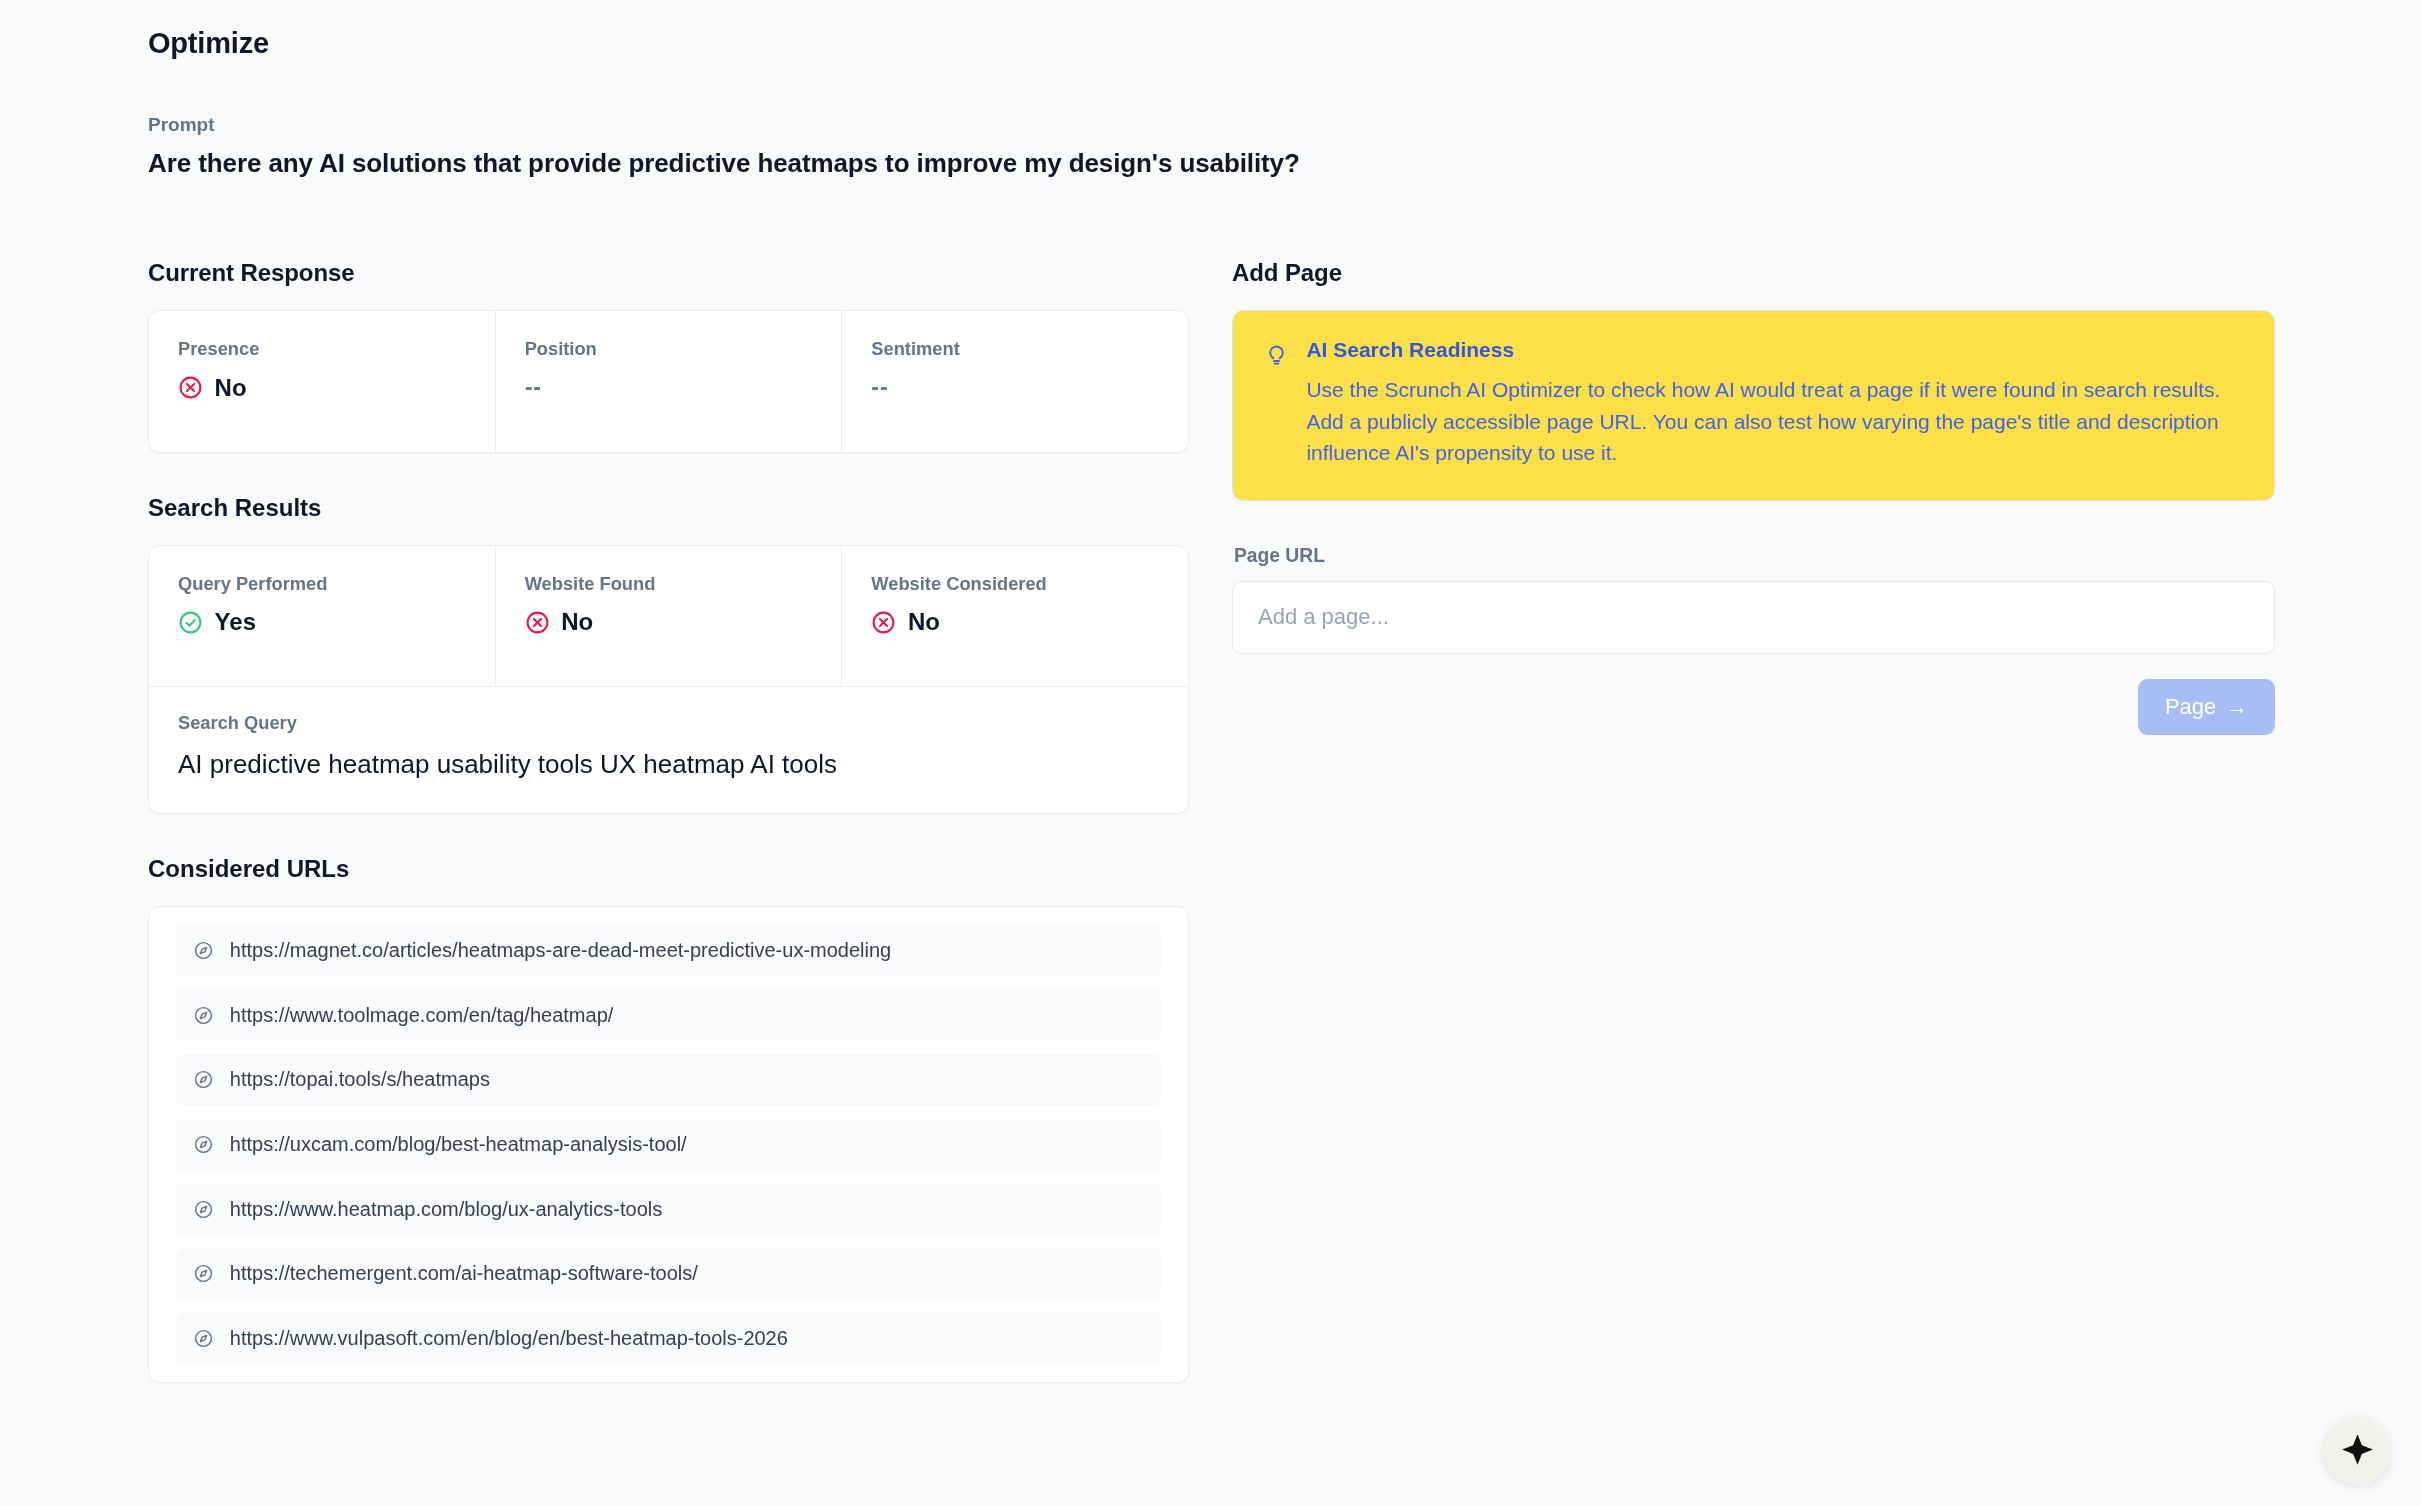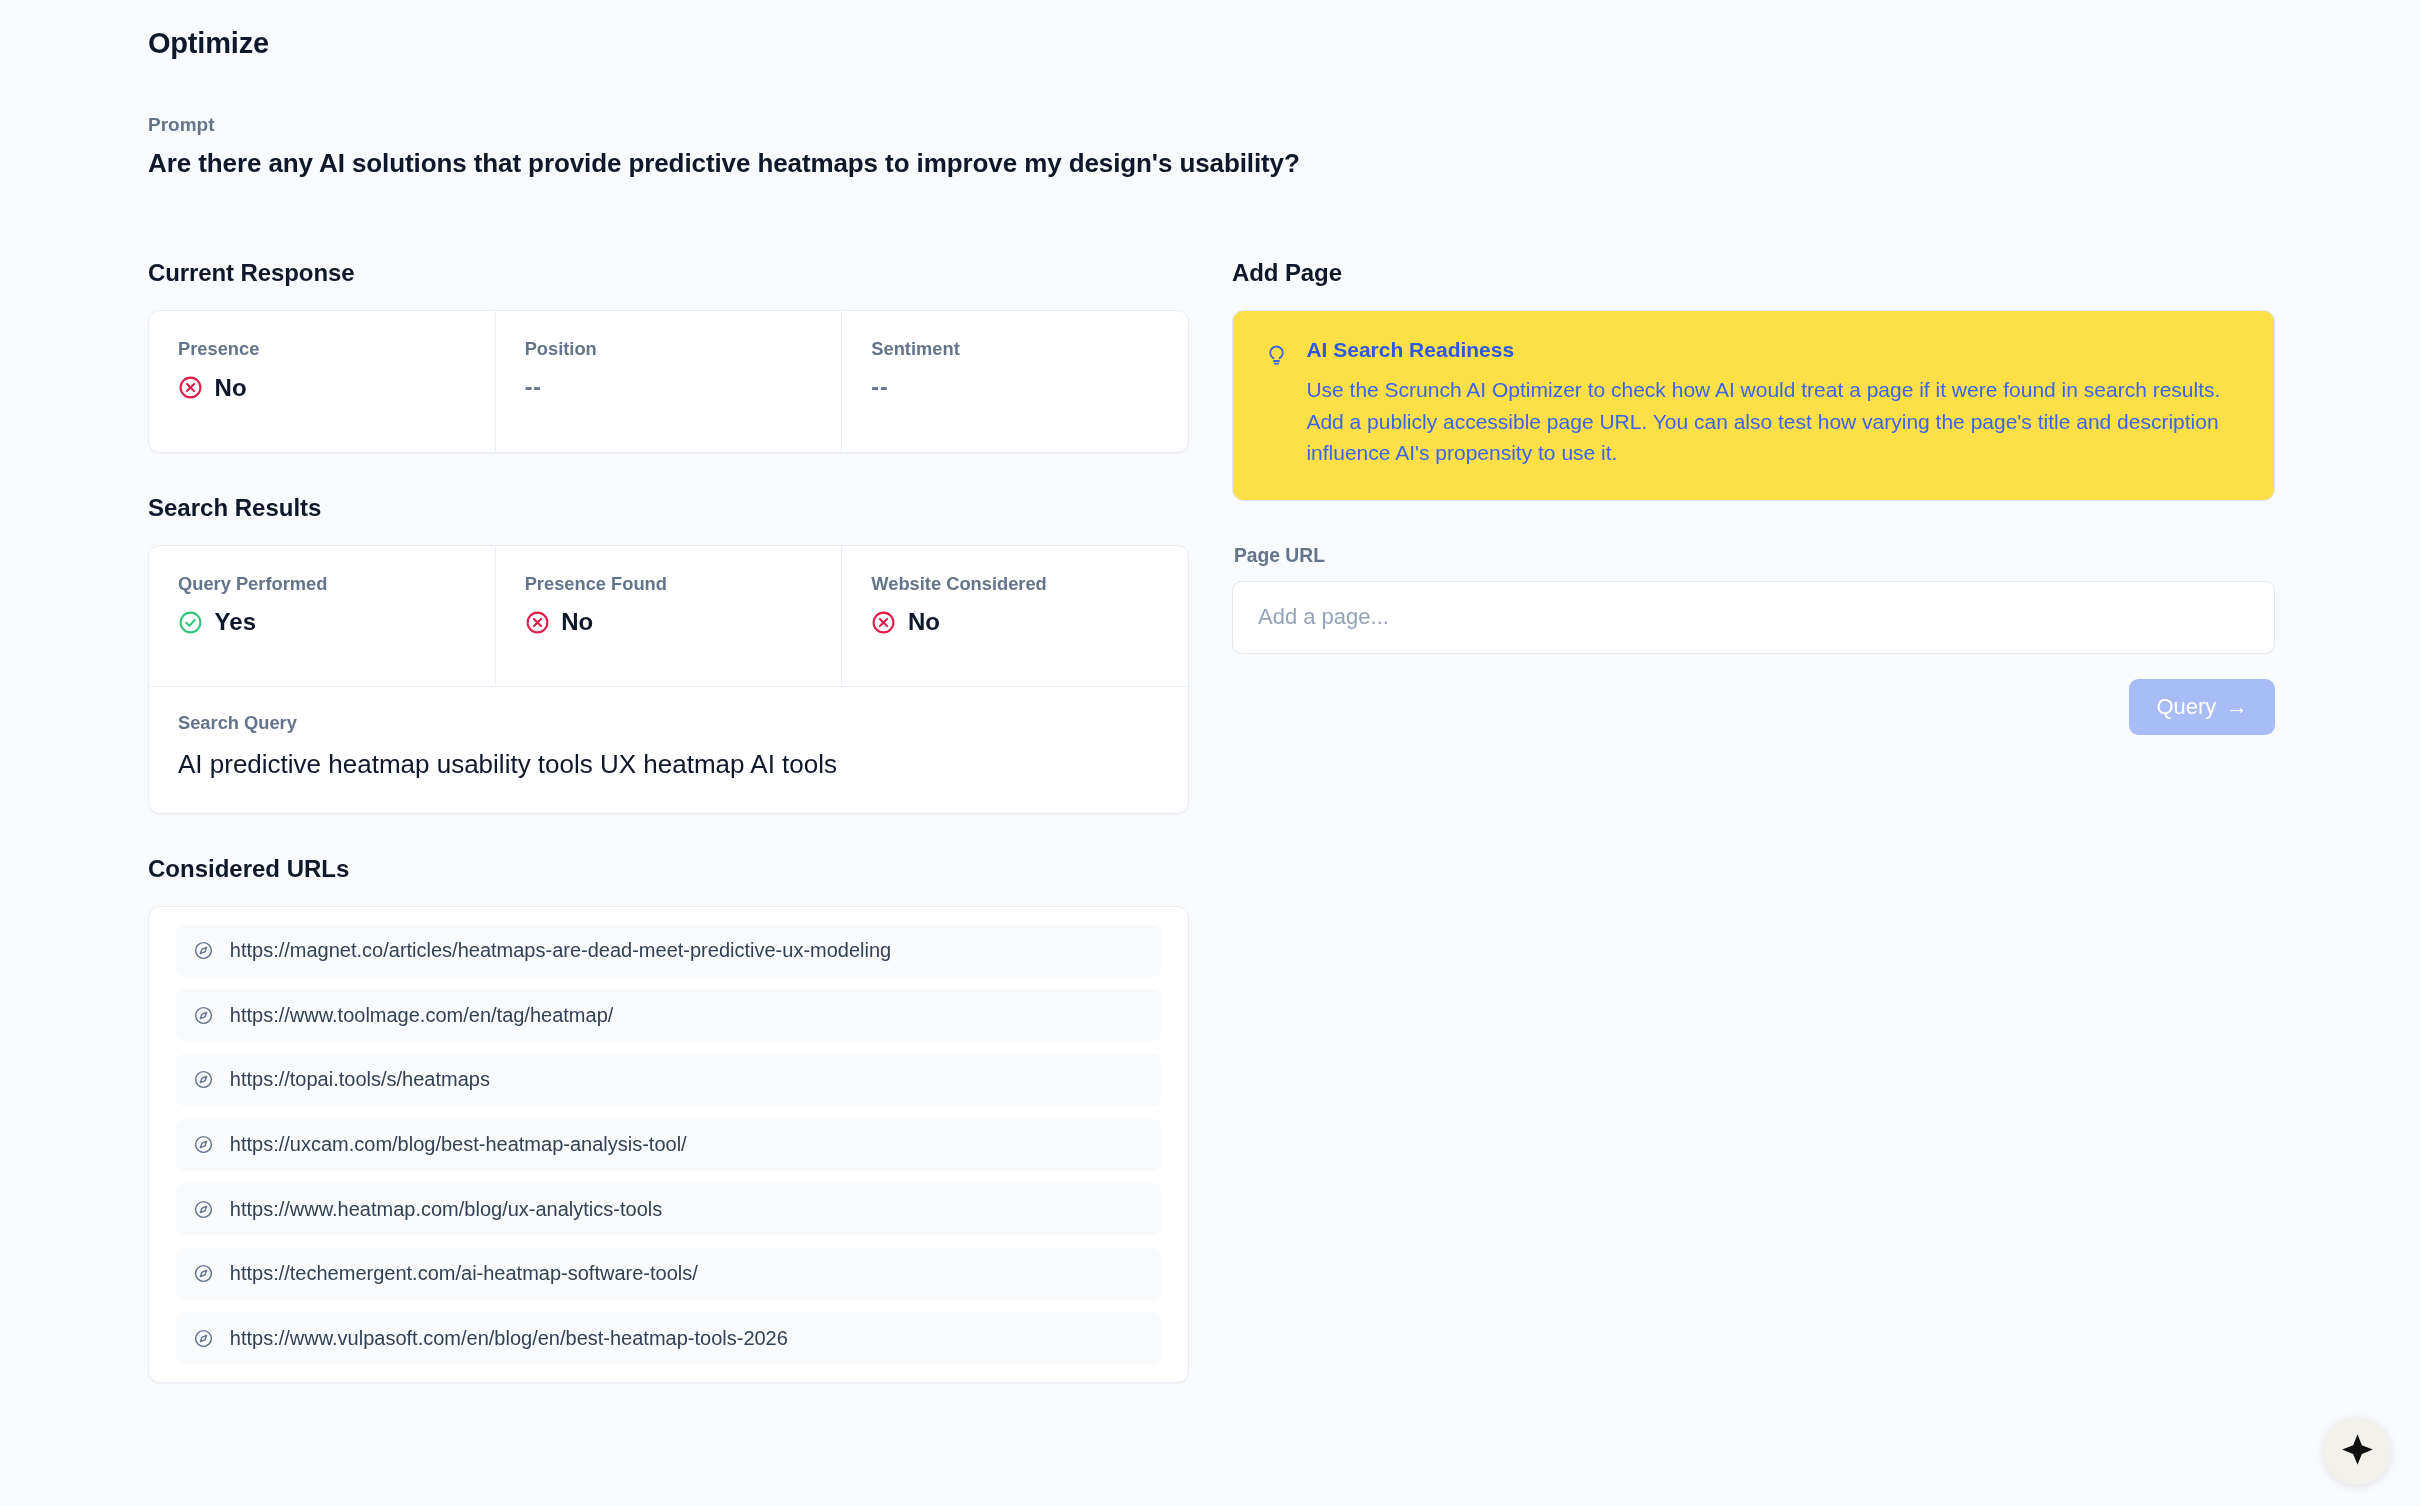--- a/index.html
+++ b/index.html
@@ -286,21 +286,21 @@
               <svg viewBox="0 0 24 24" width="25" height="25" fill="none" stroke="#34c77b" stroke-width="2" stroke-linecap="round" stroke-linejoin="round">
                 <circle cx="12" cy="12" r="9.5"></circle>
                 <path d="M8 12.3 L10.9 15.2 L16 9.6"></path>
               </svg>
             </span>
             <span>Yes</span>
           </div>
         </div>
 
         <div class="stat-cell">
-          <div class="stat-label">Presence Found</div>
+          <div class="stat-label">Website Found</div>
           <div class="stat-value">
             <span class="icon-circle">
               <svg viewBox="0 0 24 24" width="25" height="25" fill="none" stroke="#e11d48" stroke-width="2" stroke-linecap="round">
                 <circle cx="12" cy="12" r="9.5"></circle>
                 <path d="M8.6 8.6 L15.4 15.4 M15.4 8.6 L8.6 15.4"></path>
               </svg>
             </span>
             <span>No</span>
           </div>
         </div>
@@ -420,21 +420,21 @@
         <div class="info-body">Use the Scrunch AI Optimizer to check how AI would treat a page if it were found in search results. Add a publicly accessible page URL. You can also test how varying the page's title and description influence AI's propensity to use it.</div>
       </div>
     </div>
 
     <div class="field-label">Page URL</div>
 
     <input class="url-input" type="text" placeholder="Add a page..." value="" style="">
 
     <div class="next-row">
       <button class="next-btn">
-        <span>Query</span>
+        <span>Page</span>
         <span>→</span>
       </button>
     </div>
 
   </div>
 
   <div class="fab">
     <span>
       <svg viewBox="0 0 48 48" width="35" height="35">
         <path d="M24 3 L30 18 L45 24 L30 30 L24 45 L18 30 L3 24 L18 18 Z" fill="#111111"></path>

